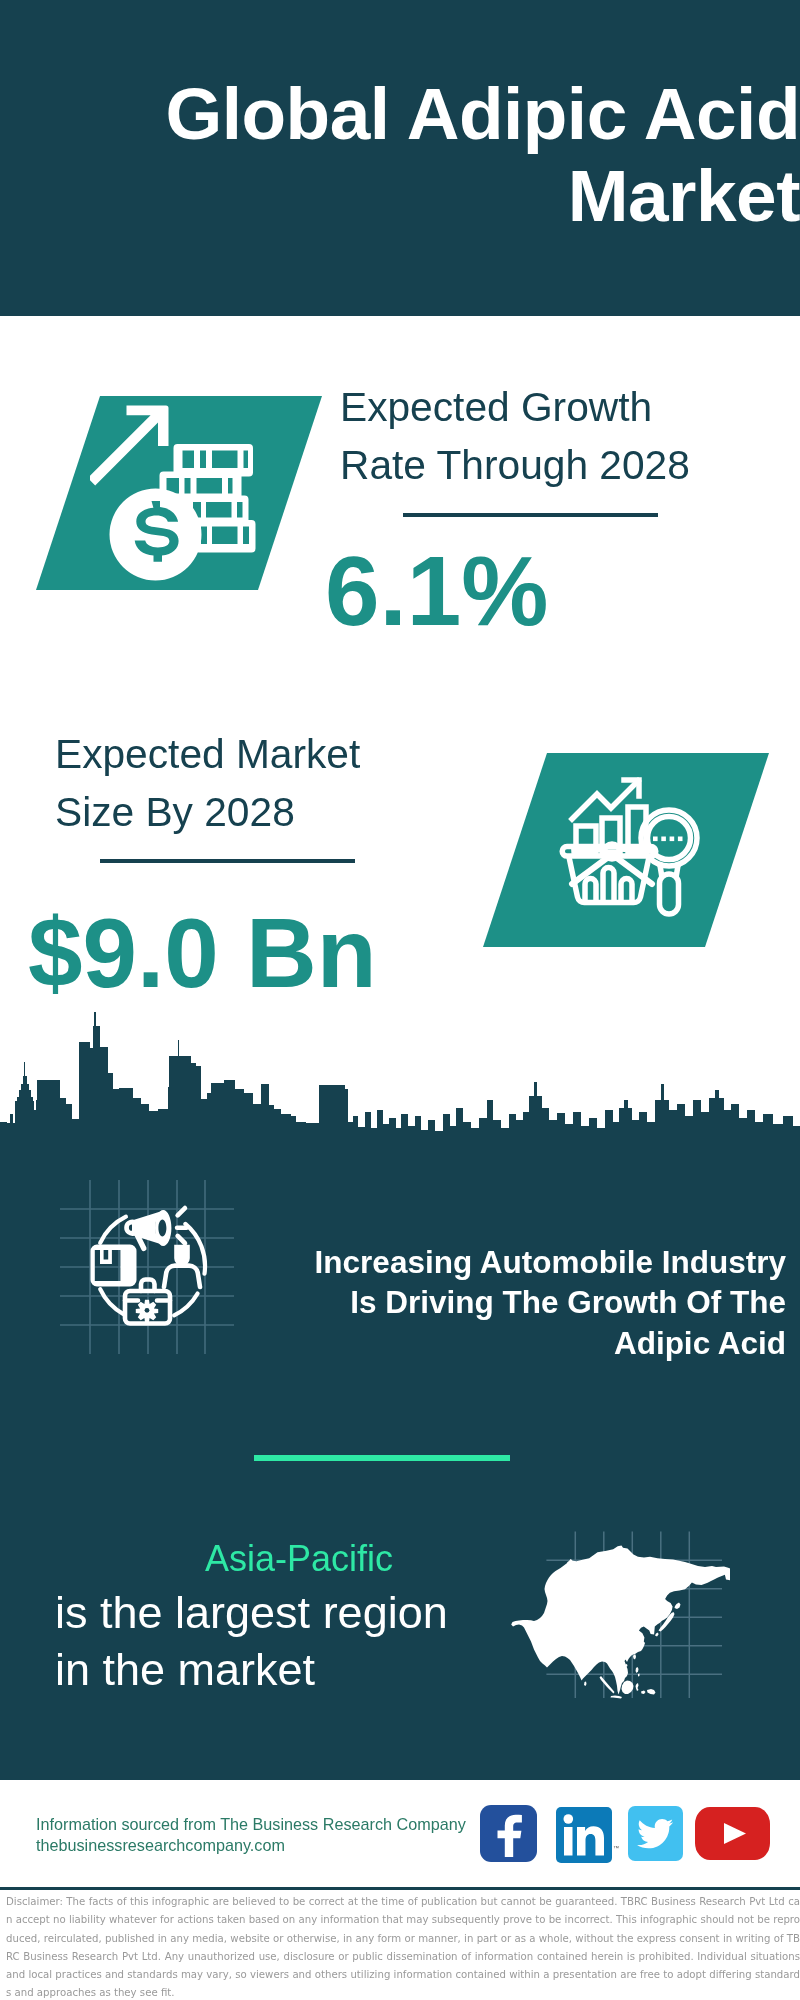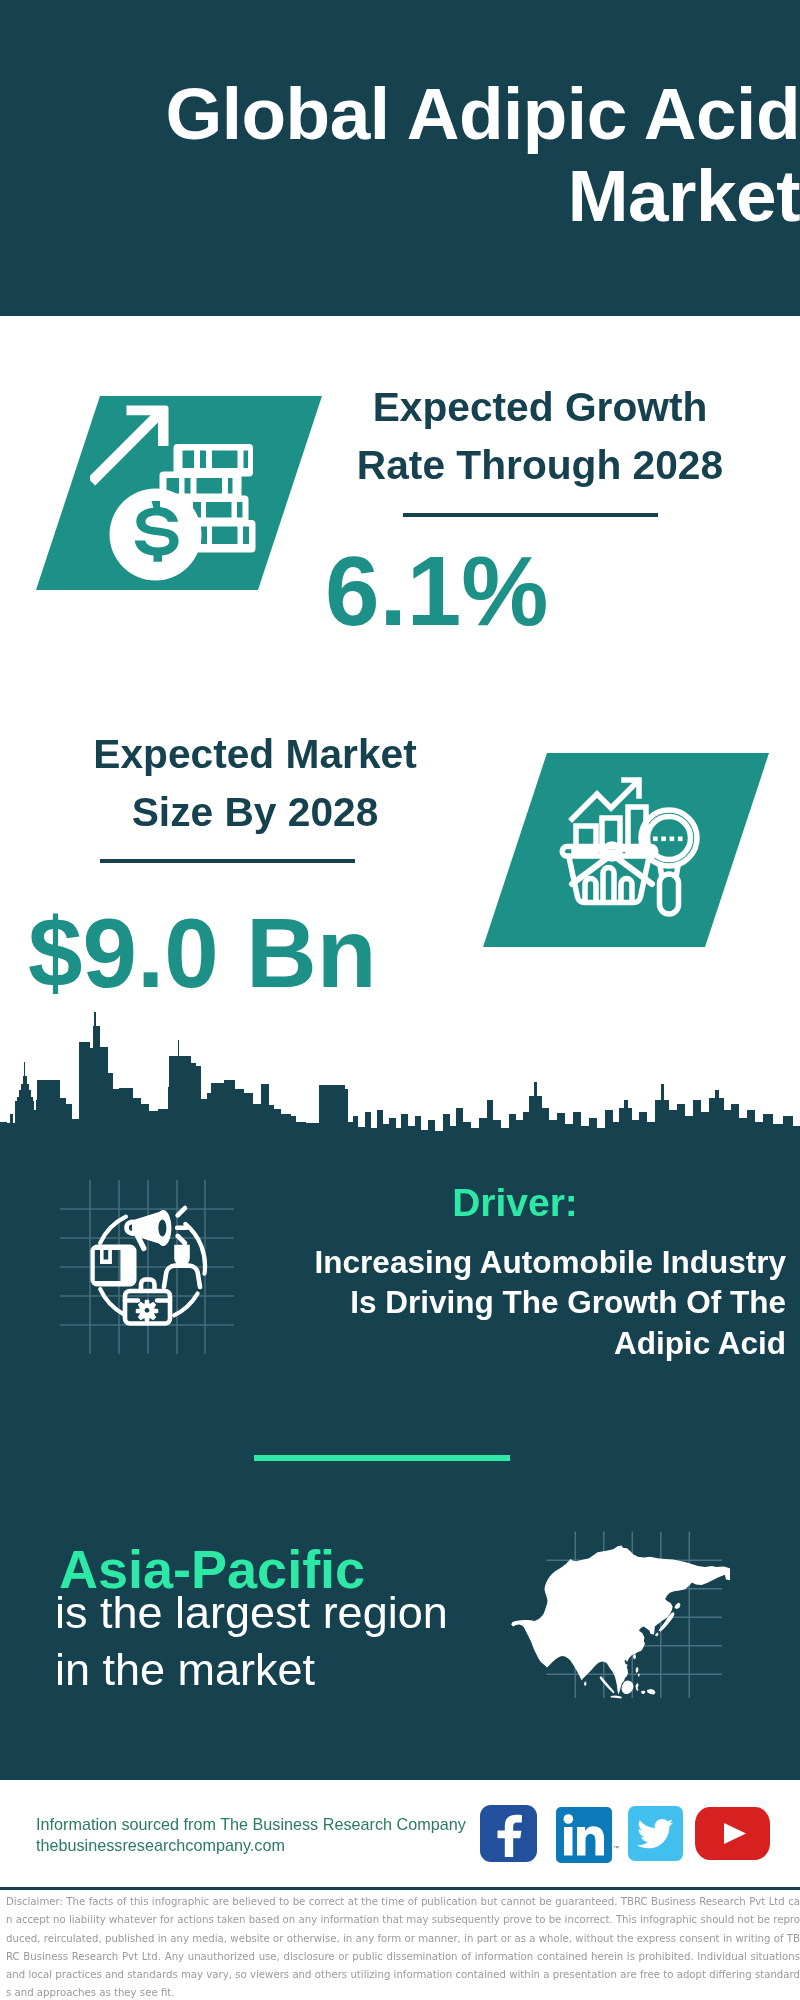--- a/index.html
+++ b/index.html
@@ -6,33 +6,33 @@
   html,body{width:800px;height:2000px}
   body{font-family:"Liberation Sans",sans-serif;background:#fff;overflow:hidden}
   .page{position:relative;width:800px;height:2000px;background:#fff}
 
   .hdr{position:absolute;left:0;top:0;width:800px;height:316px;background:#16414f}
   .hdr h1{position:absolute;left:0;top:73px;width:800px;text-align:right;color:#fff;
     font-size:73px;font-weight:bold;line-height:1.12;letter-spacing:-0.5px}
 
   .para{position:absolute;background:#1d9087;clip-path:polygon(64px 0, 100% 0, calc(100% - 64px) 100%, 0 100%)}
 
-  .kpi-title{position:absolute;text-align:center;color:#16414f;font-size:40.7px;
-    font-weight:bold;line-height:1.42}
+  .kpi-title{position:absolute;text-align:left;color:#16414f;font-size:40.7px;
+    font-weight:normal;line-height:1.42}
   .rule{position:absolute;height:4px;background:#16414f}
   .kpi-val{position:absolute;text-align:left;color:#1d9087;font-size:98px;font-weight:bold}
 
   .dark{position:absolute;left:0;top:1144px;width:800px;height:636px;background:#16414f}
   .skyline{position:absolute;left:0;top:1000px;width:800px;height:160px}
 
   .drv-title{position:absolute;text-align:center;color:#2ee8a5;font-size:39px;font-weight:bold}
   .drv-body{position:absolute;text-align:right;color:#fff;font-size:31.5px;font-weight:bold;line-height:1.28}
   .grule{position:absolute;height:6px;background:#2ee8a5}
 
-  .reg-title{position:absolute;color:#2ee8a5;font-size:54px;font-weight:bold}
+  .reg-title{position:absolute;text-align:center;color:#2ee8a5;font-size:36px;font-weight:normal}
   .reg-body{position:absolute;text-align:left;color:#fff;font-size:45px;line-height:1.26}
 
   .footer{position:absolute;left:0;top:1780px;width:800px;height:220px;background:#fff}
   .src{position:absolute;color:#2b7a66;font-size:16.2px;line-height:1.28}
   .social{position:absolute;width:56px;height:56px;border-radius:11px;display:block;overflow:hidden}
   .social svg{width:100%;height:100%;display:block}
   .hline{position:absolute;left:0;top:1887px;width:800px;height:3px;background:#16414f}
   .disc{position:absolute;left:6px;top:1893px;width:794px;color:#9a9a9a;
     font-family:"DejaVu Sans Condensed","Liberation Sans",sans-serif;font-size:11.3px;line-height:1.62;text-align:justify;word-break:break-all;hyphens:none}
 </style>
@@ -163,21 +163,20 @@
       <rect x="65" y="111" width="45" height="32.5" rx="5"></rect>
       <path d="M81 111 v-7 a4.5 4.5 0 0 1 4.5 -4.5 h4.5 a4.5 4.5 0 0 1 4.5 4.5 v7"></path>
       <path d="M65 120.5 h13 M97 120.5 h13"></path>
     </g>
     <g fill="#ffffff">
       <path d="M85 119.8 h4 l0.6 4.3 l3.7 -2.3 l2.9 2.9 l-2.3 3.7 l4.3 0.6 v4 l-4.3 0.6 l2.3 3.7 l-2.9 2.9 l-3.7 -2.3 l-0.6 4.3 h-4 l-0.6 -4.3 l-3.7 2.3 l-2.9 -2.9 l2.3 -3.7 l-4.3 -0.6 v-4 l4.3 -0.6 l-2.3 -3.7 l2.9 -2.9 l3.7 2.3 z"></path>
       <circle cx="87" cy="130.3" r="2.4" fill="#16414f"></circle>
     </g>
   </svg>
 
-  <div class="drv-title" style="left:255px;top:1181px;width:520px">Driver:</div>
   <div class="drv-body" style="left:266px;top:1242px;width:520px">
     <div>Increasing Automobile Industry</div>
     <div>Is Driving The Growth Of The</div>
     <div>Adipic Acid</div>
   </div>
   <div class="grule" style="left:254px;top:1455px;width:256px"></div>
 
   <div class="reg-title" style="left:59px;top:1538px;width:480px">Asia-Pacific</div>
   <div class="reg-body" style="left:55px;top:1585px;width:480px">
     <div>is the largest region</div>

